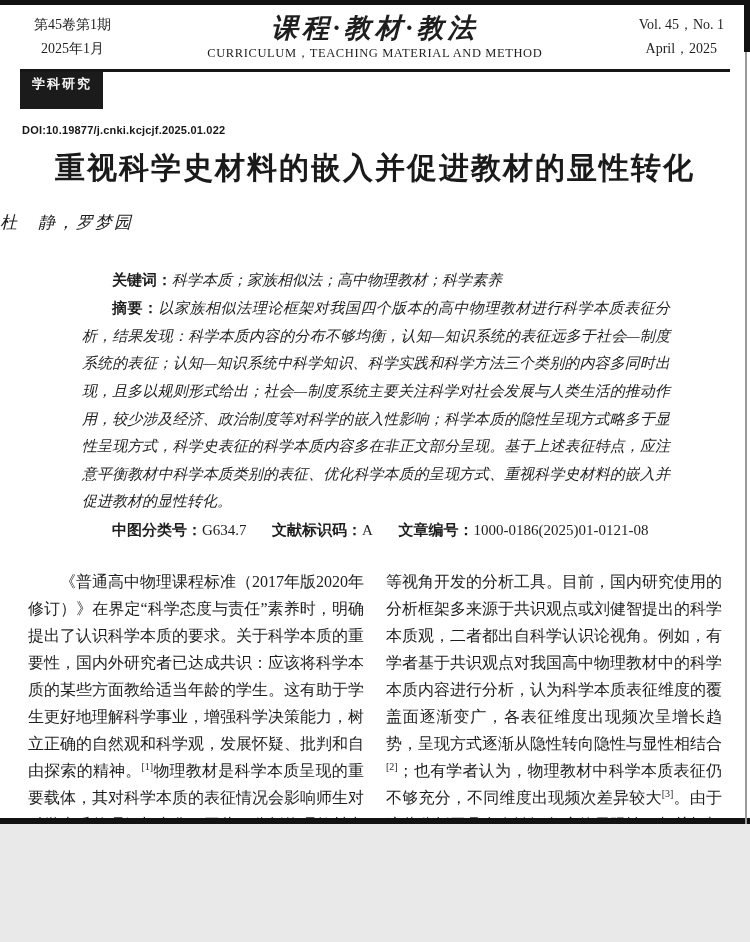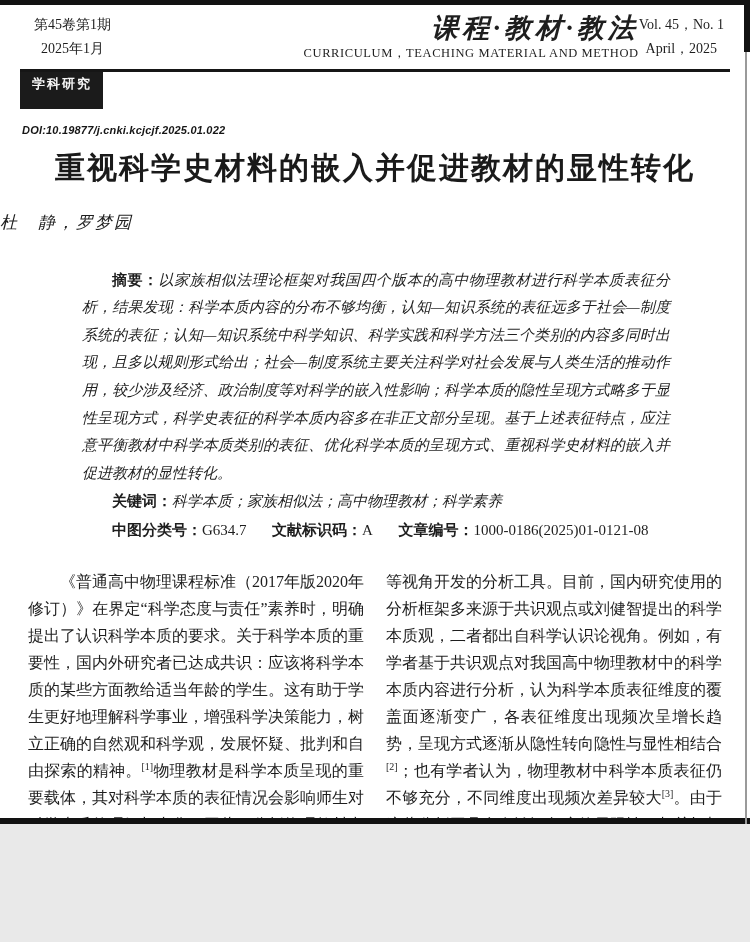--- a/index.html
+++ b/index.html
@@ -18,21 +18,21 @@
   .edge-bottom { position:absolute; bottom:0; left:0; right:0; height:6px; background:#121212; }
   .edge-right  { position:absolute; top:0; bottom:0; right:3px; width:2px; background:#9a9a9a; }
   .edge-right-dark { position:absolute; top:0; right:0; width:6px; height:52px; background:#121212; }
 
   
   .masthead {
     display: flex; justify-content: space-between; align-items: flex-start;
     padding: 13px 26px 0 34px;
   }
   .mast-side { text-align: center; font-size: 14px; line-height: 1.7; white-space: nowrap; }
-  .mast-center { flex: 1; text-align: right; padding-top: 1px; }
+  .mast-center { flex: 1; text-align: center; padding-top: 1px; }
   .journal-cn {
     font-size: 27px; font-weight: bold; font-style: italic;
     letter-spacing: 4px; line-height: 1.1;
   }
   .journal-en {
     font-size: 12.5px; letter-spacing: 0.6px; margin-top: 1px; white-space: nowrap;
   }
 
   .rule { height: 3px; background: #161616; margin: 7px 20px 0 20px; }
 
@@ -40,21 +40,21 @@
     display: inline-block; margin-left: 20px; margin-top: 0;
     background: #1b1b1b; color: #f5f5f5;
     font-family: "Liberation Sans", "DejaVu Sans", sans-serif;
     font-size: 13px; font-weight: bold; letter-spacing: 2px;
     padding: 3px 11px 16px 12px;
   }
 
   .doi {
     margin: 15px 0 0 22px;
     font-family: "Liberation Sans", "DejaVu Sans", sans-serif;
-    font-weight: bold; font-size: 11px; letter-spacing: 0.2px; color: #161616; font-style: italic;
+    font-weight: bold; font-size: 11px; letter-spacing: 0.2px; color: #161616;
   }
 
   .article-title {
     margin: 12px 28px 0;
     text-align: center;
     font-family: "Liberation Sans", "DejaVu Sans", sans-serif;
     font-weight: 800; font-size: 30px; letter-spacing: 2px; color: #1a1a1a;
   }
   .authors {
     margin-top: 22px; text-align: left;
@@ -110,22 +110,22 @@
 
   <div class="badge">学科研究</div>
 
   <div class="doi">DOI:10.19877/j.cnki.kcjcjf.2025.01.022</div>
 
   <h1 class="article-title">重视科学史材料的嵌入并促进教材的显性转化</h1>
 
   <div class="authors">杜　静，罗梦园</div>
 
   <section class="abstract">
+    <p><span class="abs-label">关键词：</span><span class="kai">科学本质；家族相似法；高中物理教材；科学素养</span></p>
     <p><span class="abs-label">摘要：</span><span class="kai">以家族相似法理论框架对我国四个版本的高中物理教材进行科学本质表征分析，结果发现：科学本质内容的分布不够均衡，认知—知识系统的表征远多于社会—制度系统的表征；认知—知识系统中科学知识、科学实践和科学方法三个类别的内容多同时出现，且多以规则形式给出；社会—制度系统主要关注科学对社会发展与人类生活的推动作用，较少涉及经济、政治制度等对科学的嵌入性影响；科学本质的隐性呈现方式略多于显性呈现方式，科学史表征的科学本质内容多在非正文部分呈现。基于上述表征特点，应注意平衡教材中科学本质类别的表征、优化科学本质的呈现方式、重视科学史材料的嵌入并促进教材的显性转化。</span></p>
-    <p><span class="abs-label">关键词：</span><span class="kai">科学本质；家族相似法；高中物理教材；科学素养</span></p>
     <p class="meta-line"><span class="abs-label">中图分类号：</span><span>G634.7</span><span class="abs-label meta-gap">文献标识码：</span><span>A</span><span class="abs-label meta-gap">文章编号：</span><span>1000-0186(2025)01-0121-08</span></p>
   </section>
 
   <main class="columns">
     <div class="col">
       <p>《普通高中物理课程标准（2017年版2020年修订）》在界定“科学态度与责任”素养时，明确提出了认识科学本质的要求。关于科学本质的重要性，国内外研究者已达成共识：应该将科学本质的某些方面教给适当年龄的学生。这有助于学生更好地理解科学事业，增强科学决策能力，树立正确的自然观和科学观，发展怀疑、批判和自由探索的精神。<sup>[1]</sup>物理教材是科学本质呈现的重要载体，其对科学本质的表征情况会影响师生对科学本质的理解与内化，因此，分析物理教材中科学本质的表征对教材编写与教学改进具有重要意义。</p>
       <h2>一、教材中科学本质研究的梳理与回顾</h2>
 
     </div>
     <div class="col">

